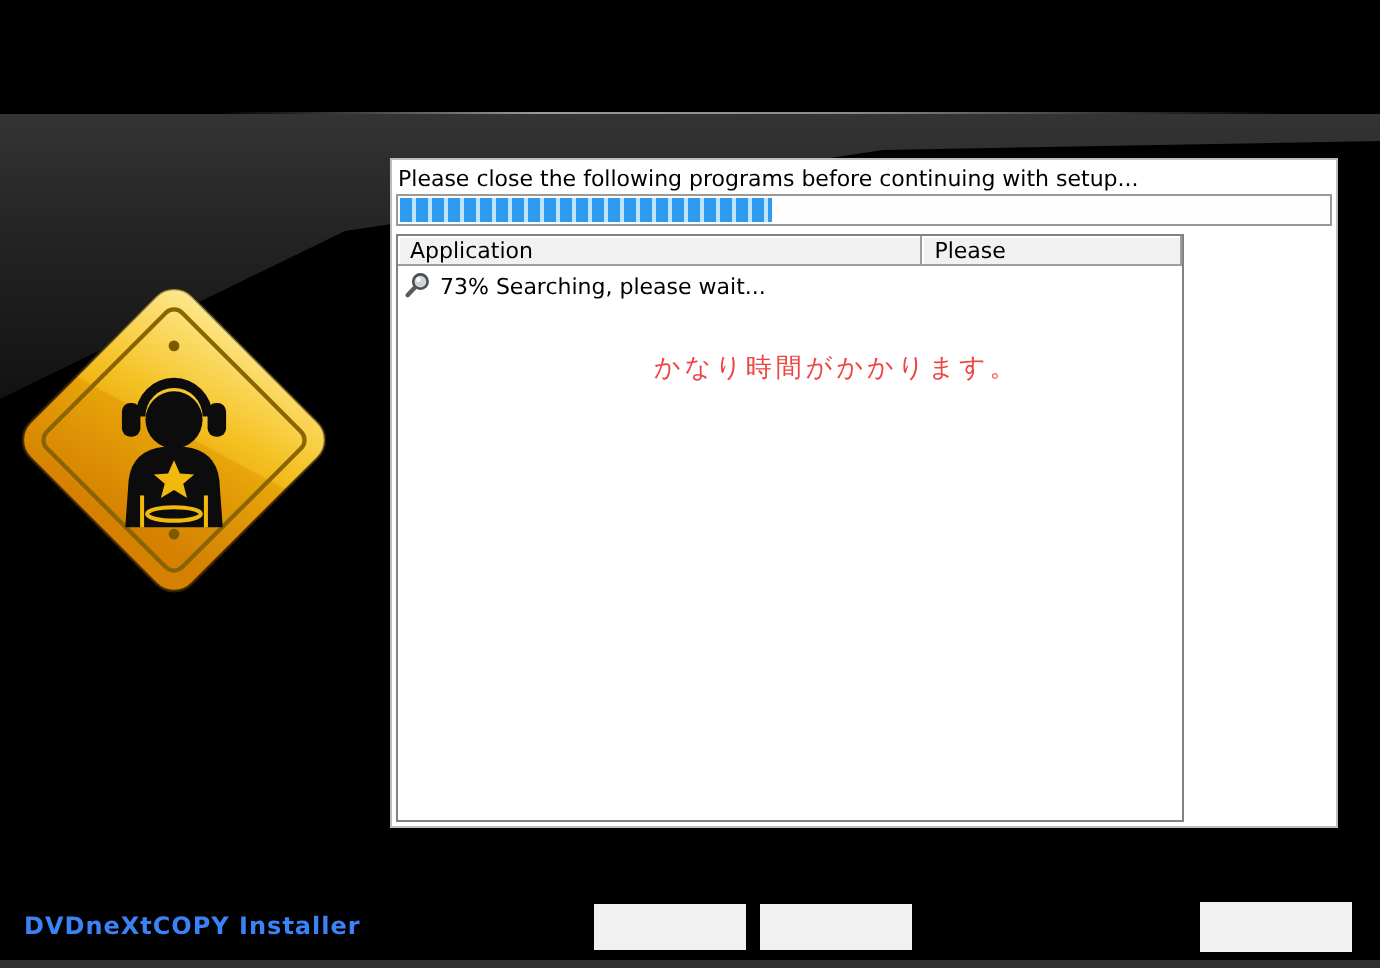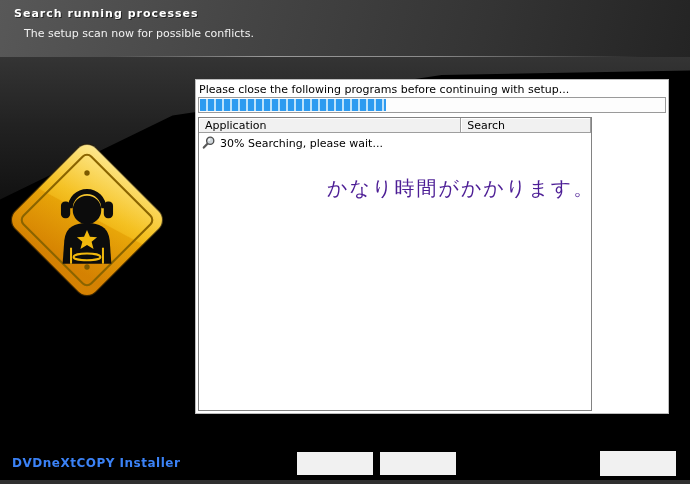--- a/index.html
+++ b/index.html
@@ -64,21 +64,21 @@
     box-shadow:inset 1px 1px 0 #ffffff;overflow:hidden;white-space:nowrap;
   }
   .lv-cell.c1{width:300px;}
   .lv-cell.c2{width:148px;}
   .lv-filler{flex:1;border-bottom:1px solid #9e9e9e;box-shadow:inset 1px 1px 0 #fff;background:#f1f1f1;}
   .status-row{display:flex;align-items:center;margin:3px 0 0 3px;}
   .status-row svg{flex:0 0 auto;margin-right:4px;}
   .status-text{font-size:11px;color:#000;white-space:nowrap;}
   .ja-notice{
     position:absolute;left:128px;top:57px;
-    font-size:20px;letter-spacing:2px;color:#4c1d95;white-space:nowrap;
+    font-size:13px;letter-spacing:2px;color:#ef4444;white-space:nowrap;
   }
   
   .footer-brand{
     position:absolute;left:12px;top:456px;
     font-size:12px;font-weight:bold;color:#3b82f6;letter-spacing:.5px;
   }
   .footer-btn{
     position:absolute;width:76px;height:23px;border:0;background:#f1f1f1;
     font-size:11px;color:#333;cursor:pointer;
   }
@@ -87,24 +87,20 @@
   .btn-cancel{left:600px;top:451px;height:25px;}
   .bottom-strip{
     position:absolute;left:0;top:480px;width:690px;height:4px;background:#2f2f2f;
   }
 </style>
 </head>
 <body>
 
 <div class="screen">
 
-  <div class="header-band">
-    <div class="page-title">Search running processes</div>
-    <div class="page-subtitle">The setup scan now for possible conflicts.</div>
-  </div>
   <div class="header-divider"></div>
   <div class="bg-swoosh"></div>
 
   <svg class="sign" viewBox="0 0 200 200">
     <defs>
       <linearGradient id="gold" x1="0" y1="0" x2="0.25" y2="1">
         <stop offset="0" stop-color="#FBD94B"></stop>
         <stop offset="0.45" stop-color="#F2B90D"></stop>
         <stop offset="1" stop-color="#DE8D02"></stop>
       </linearGradient>
@@ -138,31 +134,31 @@
   <div class="panel">
     <div class="instruction">Please close the following programs before continuing with setup...</div>
 
     <div class="progress-track">
       <div class="progress-fill" style="width: 40%;"></div>
     </div>
 
     <div class="listview">
       <div class="lv-header">
         <div class="lv-cell c1">Application</div>
-        <div class="lv-cell c2">Search</div>
+        <div class="lv-cell c2">Please</div>
         <div class="lv-filler"></div>
       </div>
 
       <div class="status-row">
         <svg width="14" height="14" viewBox="0 0 14 14">
           <circle cx="8.2" cy="4.8" r="3.6" fill="#cfd6db" stroke="#4d4d4d" stroke-width="1.3"></circle>
           <circle cx="7.2" cy="3.8" r="1.2" fill="#ffffff" opacity="0.85"></circle>
           <line x1="5.2" y1="8" x2="1.8" y2="11.6" stroke="#5a5a5a" stroke-width="2.2" stroke-linecap="round"></line>
         </svg>
-        <span class="status-text">30% Searching, please wait...</span>
+        <span class="status-text">73% Searching, please wait...</span>
       </div>
 
       <div class="ja-notice">かなり時間がかかります。</div>
     </div>
   </div>
 
   <div class="footer-brand">DVDneXtCOPY Installer</div>
   <button class="footer-btn btn-back"></button>
   <button class="footer-btn btn-next"></button>
   <button class="footer-btn btn-cancel"></button>

